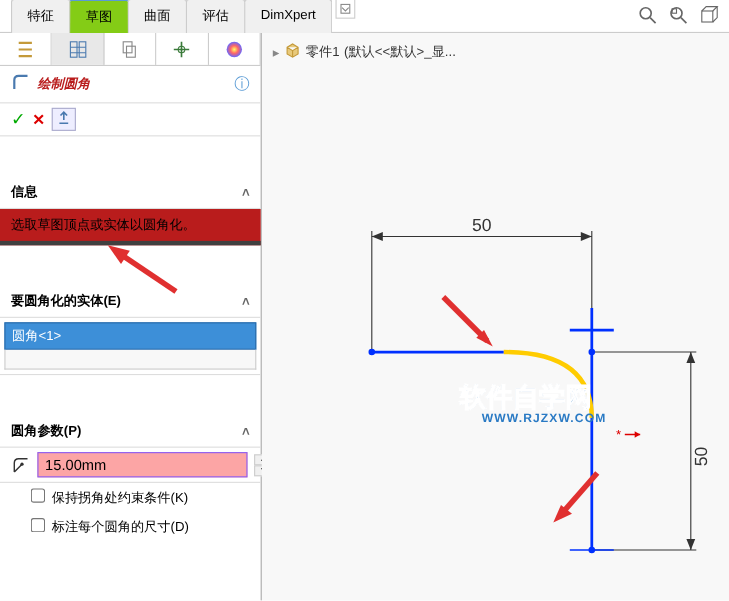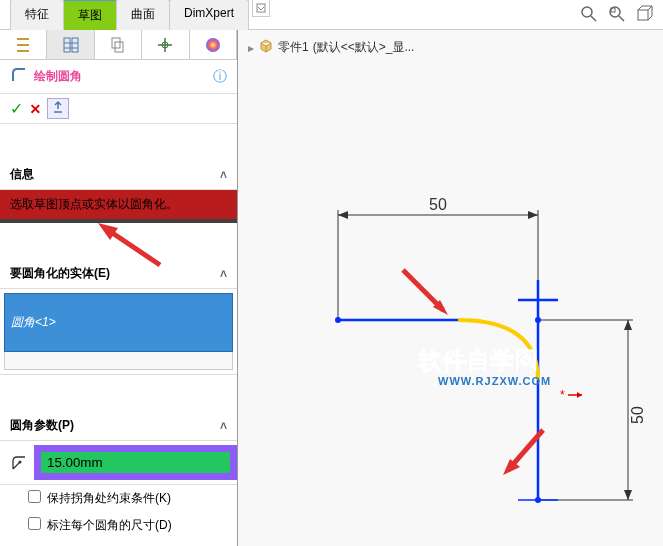--- a/index.html
+++ b/index.html
@@ -9,35 +9,35 @@
 .tab { padding: 6px 14px; border: 1px solid #ccc; border-bottom: none; background: #f0f0f0; cursor: pointer; border-radius: 3px 3px 0 0; margin-right: -1px; font-size: 12px; }
 .tab.active { background: #84cc16; border-top: 2px solid #5a9bd5; }
 .dropdown-icon { width: 18px; height: 18px; margin-left: 4px; border: 1px solid #ccc; display: inline-flex; align-items: center; justify-content: center; }
 .right-icons { position: absolute; right: 8px; top: 4px; display: flex; gap: 8px; }
 .tool-icon { width: 20px; height: 20px; display: inline-flex; align-items: center; justify-content: center; color: #666; }
 .left-panel { position: absolute; top: 30px; left: 0; width: 238px; height: 516px; border-right: 1px solid #999; background: #fff; }
 .panel-tabs { display: flex; border-bottom: 1px solid #ccc; height: 30px; }
 .panel-tab { flex: 1; border-right: 1px solid #ccc; display: flex; align-items: center; justify-content: center; cursor: pointer; }
 .panel-tab.active { background: #e8e8e8; }
 .feature-header { display: flex; align-items: center; padding: 6px 10px; border-bottom: 1px solid #ddd; }
-.feature-title { font-weight: bold; color: #ec4899; margin-left: 6px; }
+.feature-title { font-weight: bold; color: #b91c1c; margin-left: 6px; font-style: italic; }
 .help-icon { margin-left: auto; color: #5a9bd5; font-size: 14px; }
 .action-row { display: flex; align-items: center; padding: 4px 10px; gap: 6px; border-bottom: 1px solid #ddd; }
 .check-icon { color: #0a0; font-size: 16px; }
 .x-icon { color: #d00; font-size: 14px; font-weight: bold; }
 .pin-icon { border: 1px solid #aac; padding: 2px 4px; background: #eef; }
 .section-header { display: flex; align-items: center; padding: 6px 10px; font-weight: bold; border-bottom: 1px solid #ddd; cursor: pointer; margin-top: 36px; }
 .collapse-arrow { margin-left: auto; color: #666; }
 .info-box { background: #b91c1c; padding: 6px 10px; border-bottom: 4px solid #404040; }
 .entity-list { padding: 4px; border-bottom: 1px solid #ddd; }
-.entity-item { background: #3d8fd8; color: #fff; padding: 20px 6px; border: 1px solid #2a6aa8; font-style: italic; }
+.entity-item { background: #3d8fd8; color: #fff; padding: 3px 6px; border: 1px solid #2a6aa8; }
 .entity-spacer { height: 18px; border: 1px solid #ccc; border-top: none; background: #f8f8f8; }
 .param-row { display: flex; align-items: center; padding: 4px 10px; gap: 6px; border-bottom: 1px solid #ddd; }
 .dim-icon { width: 20px; height: 20px; display: flex; align-items: center; justify-content: center; }
-.spin-input { flex: 1; border: 7px solid #8b5cf6; padding: 3px 6px; background: #22c55e; }
+.spin-input { flex: 1; border: 1px solid #8b5cf6; padding: 3px 6px; background: #fca5a5; }
 .spin-btns { display: flex; flex-direction: column; }
 .spin-btn { width: 16px; height: 10px; border: 1px solid #ccc; background: #f0f0f0; font-size: 7px; line-height: 8px; text-align: center; cursor: pointer; }
 .check-row { display: flex; align-items: flex-start; padding: 5px 28px; gap: 6px; }
 .check-row input { width: 13px; height: 13px; }
 .canvas-area { position: absolute; top: 30px; left: 238px; right: 0; bottom: 0; background: #f8f8f8; }
 .breadcrumb { position: absolute; top: 8px; left: 10px; display: flex; align-items: center; gap: 4px; font-size: 12px; color: #333; }
 .bc-arrow { color: #888; }
 .part-icon { color: #d4a857; }
 .watermark { position: absolute; top: 315px; left: 180px; font-weight: bold; pointer-events: none; }
 .watermark .cn { font-size: 24px; color: #2a7ac4; -webkit-text-stroke: 1px #fff; }
@@ -46,20 +46,21 @@
 .red-arrow { position: absolute; pointer-events: none; }
 </style>
 </head>
 <body>
 
 <div class="topbar">
   <div class="tabs">
     <div class="tab">特征</div>
     <div class="tab active">草图</div>
     <div class="tab">曲面</div>
+    <div class="tab">评估</div>
     <div class="tab">DimXpert</div>
     <div class="dropdown-icon">
       <svg width="10" height="10">
           <rect x="1" y="1" width="8" height="8" fill="none" stroke="#888"></rect>
           <path d="M2 4 L5 7 L8 4" fill="none" stroke="#888"></path>
         </svg>
     </div>
   </div>
   <div class="right-icons">
     <span class="tool-icon">

